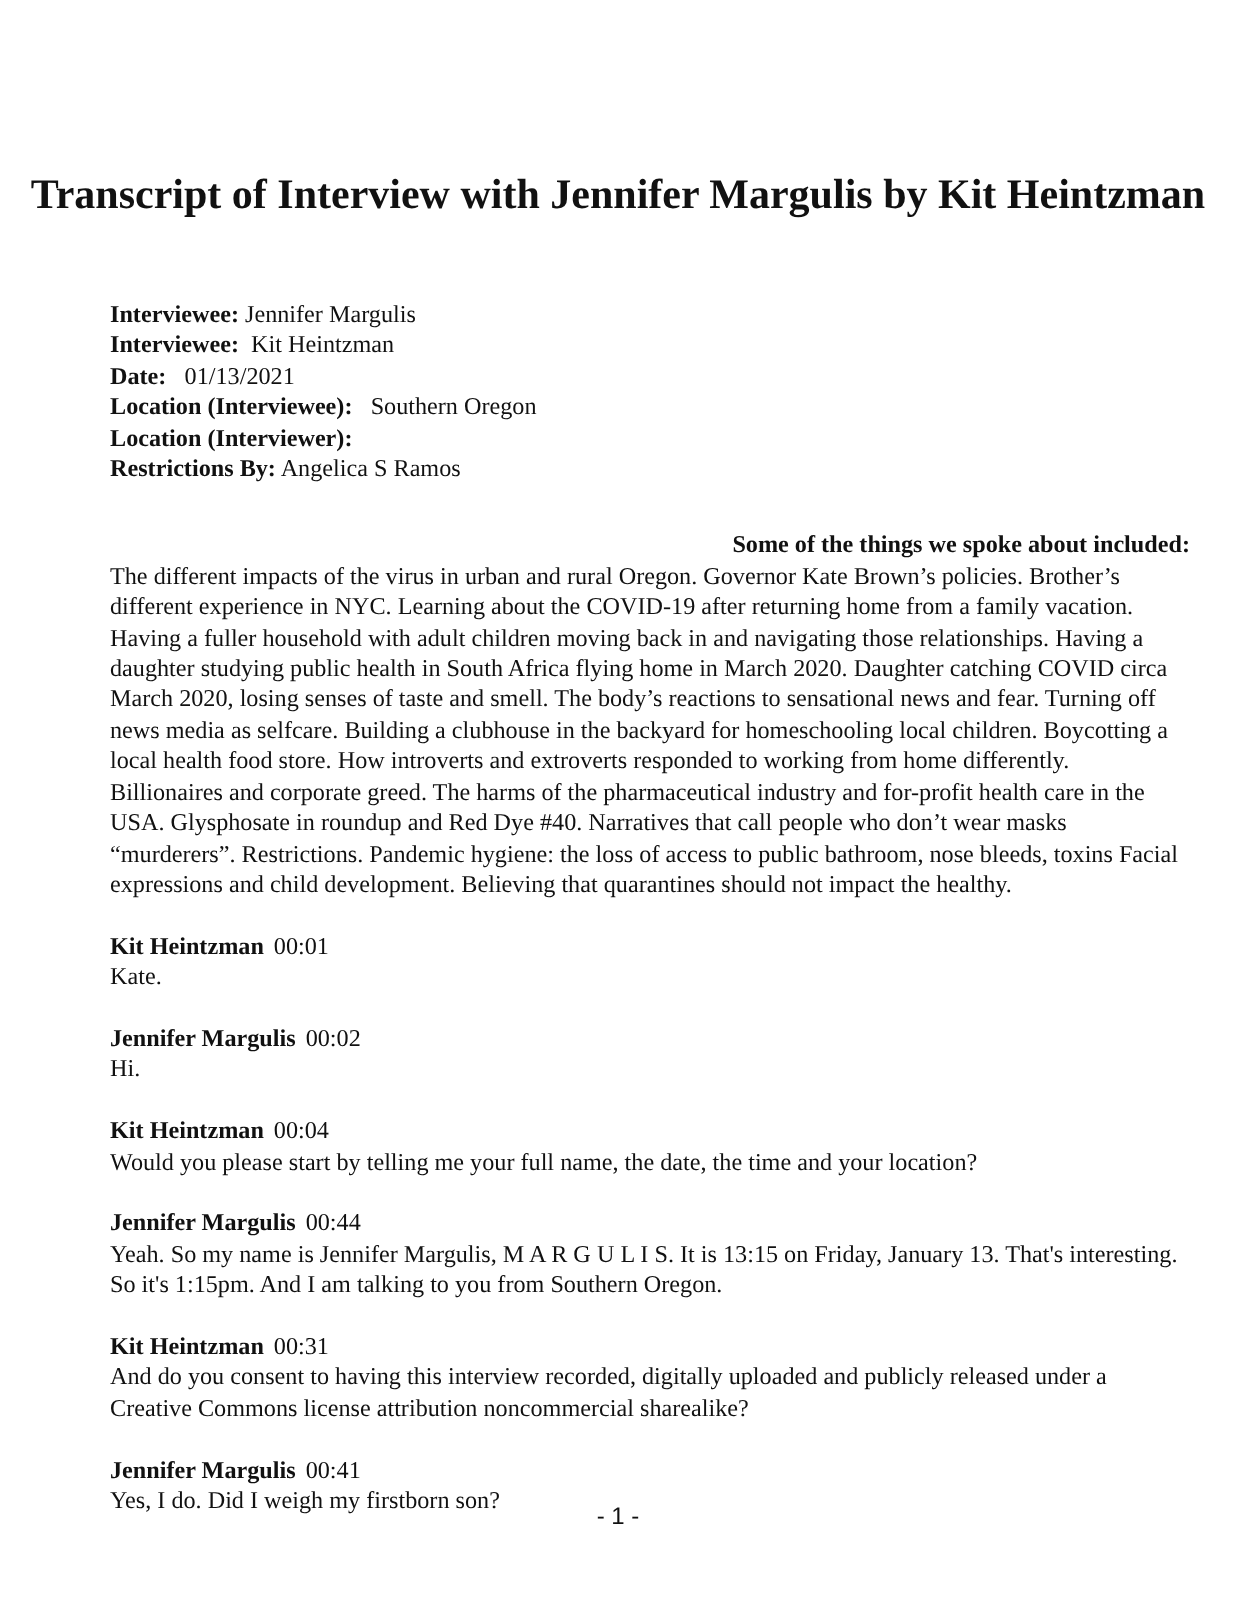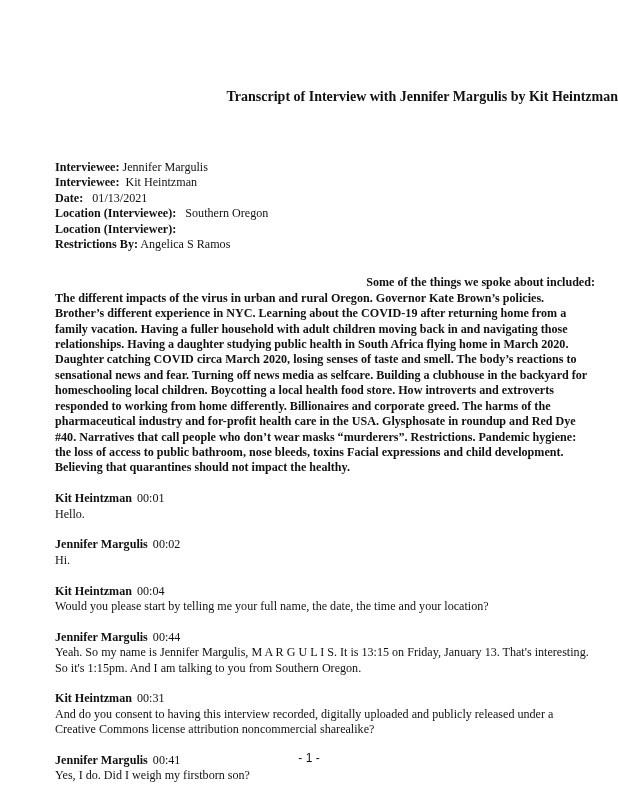--- a/index.html
+++ b/index.html
@@ -20,38 +20,38 @@
       left: 0; top: 0;
       width: 618px;
       height: 800px;
       background: #ffffff;
     }
     .title {
       position: absolute;
       left: 0;
       top: 88px;
       width: 618px;
-      text-align: right;
+      text-align: center;
       font-weight: bold;
-      font-size: 14px;
+      font-size: 21px;
       line-height: 18px;
     }
     .content {
       position: absolute;
       left: 55px;
-      top: 160px;
+      top: 150px;
       width: 540px;
       font-size: 12.1px;
       line-height: 15.4px;
     }
     .meta-row { white-space: nowrap; }
     .meta-label { font-weight: bold; }
     .meta-gap { height: 23px; }
     .summary-heading { font-weight: bold; text-align: right; }
-    .summary-body { width: 536px; font-weight: bold; }
+    .summary-body { width: 536px; }
     .turn { margin-top: 15.4px; }
     .speaker { font-weight: bold; }
     .timestamp { margin-left: 5px; }
     .page-number {
       position: absolute;
       left: 0;
       top: 751px;
       width: 618px;
       text-align: center;
       font-family: "Liberation Sans", sans-serif;
@@ -99,21 +99,21 @@
 
     <div>
       <div class="summary-heading">Some of the things we spoke about included:</div>
       <div class="summary-body">The different impacts of the virus in urban and rural Oregon. Governor Kate Brown’s policies. Brother’s different experience in NYC. Learning about the COVID-19 after returning home from a family vacation. Having a fuller household with adult children moving back in and navigating those relationships. Having a daughter studying public health in South Africa flying home in March 2020. Daughter catching COVID circa March 2020, losing senses of taste and smell. The body’s reactions to sensational news and fear. Turning off news media as selfcare. Building a clubhouse in the backyard for homeschooling local children. Boycotting a local health food store. How introverts and extroverts responded to working from home differently. Billionaires and corporate greed. The harms of the pharmaceutical industry and for-profit health care in the USA. Glysphosate in roundup and Red Dye #40. Narratives that call people who don’t wear masks “murderers”. Restrictions. Pandemic hygiene: the loss of access to public bathroom, nose bleeds, toxins Facial expressions and child development. Believing that quarantines should not impact the healthy.</div>
     </div>
 
     <div class="turn">
       <div>
         <span class="speaker">Kit Heintzman</span><span class="timestamp">00:01</span>
       </div>
-      <div>Hello.</div>
+      <div>Kate.</div>
     </div>
 
     <div class="turn">
       <div>
         <span class="speaker">Jennifer Margulis</span><span class="timestamp">00:02</span>
       </div>
       <div>Hi.</div>
     </div>
 
     <div class="turn">

